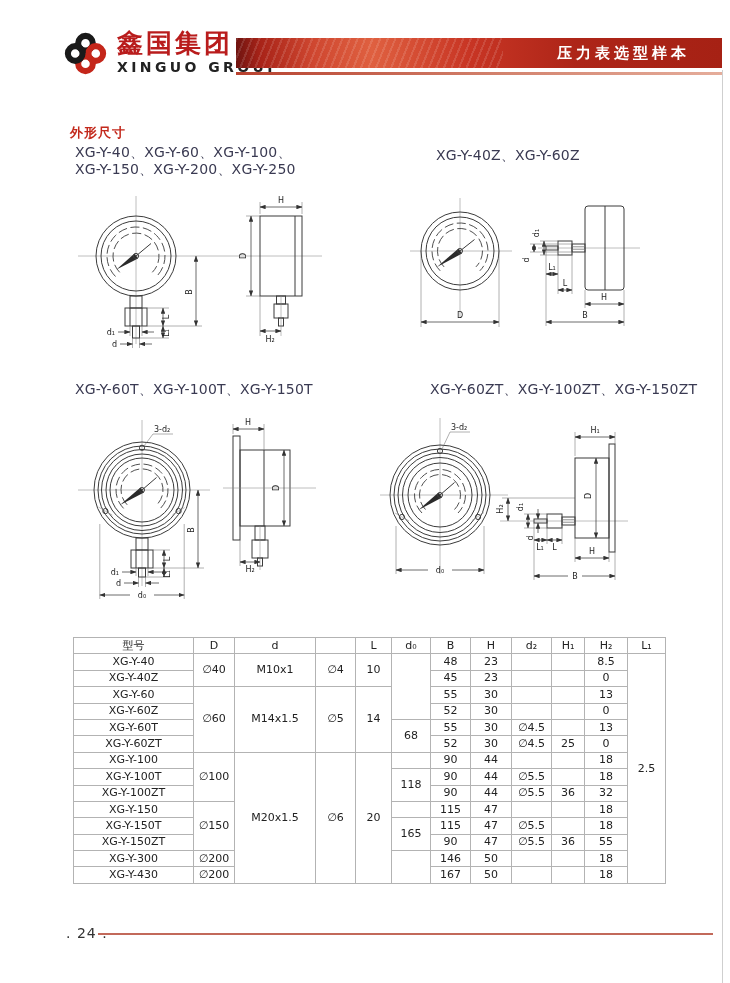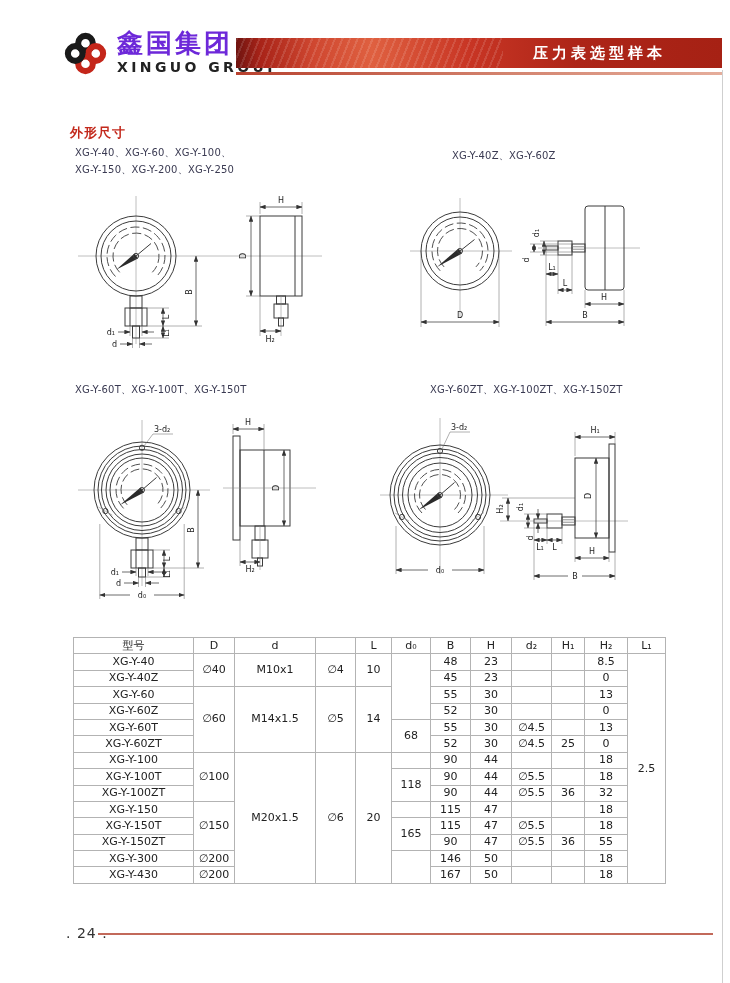--- a/index.html
+++ b/index.html
@@ -2,36 +2,36 @@
 <html><head>
 <meta charset="utf-8">
 <style>
   html,body{margin:0;padding:0;background:#e8e8e8;}
   .page{position:relative;width:730px;height:983px;background:#ffffff;overflow:hidden;
         font-family:"DejaVu Sans",sans-serif;}
   
   .logo{position:absolute;left:62px;top:30px;display:flex;align-items:flex-start;}
   .logo-mark{width:47px;height:47px;}
   .logo-text{margin-left:8px;}
-  .logo-cn{font-size:26px;font-weight:bold;color:#6d28d9;letter-spacing:3px;line-height:1.05;white-space:nowrap;}
+  .logo-cn{font-size:26px;font-weight:bold;color:#b91c1c;letter-spacing:3px;line-height:1.05;white-space:nowrap;}
   .logo-en{font-size:14px;font-weight:bold;color:#222;letter-spacing:3.4px;margin-top:2px;white-space:nowrap;}
   .banner{position:absolute;left:236px;top:38px;width:486px;height:30px;
           background:linear-gradient(90deg,#6f1410 0%,#a82318 5%,#cf4730 16%,#df6040 28%,#c83524 48%,#ad2518 70%,#a62114 100%);
           display:flex;align-items:center;justify-content:flex-end;}
   .banner::before{content:"";position:absolute;left:0;top:0;bottom:0;width:55%;
           background:repeating-linear-gradient(112deg,rgba(255,255,255,0.12) 0 2px,rgba(255,255,255,0) 2px 7px);}
-  .banner-title{color:#ffffff;font-weight:bold;font-size:15px;letter-spacing:4px;padding-right:56px;white-space:nowrap;}
+  .banner-title{color:#ffffff;font-weight:bold;font-size:15px;letter-spacing:4px;padding-right:32px;white-space:nowrap;}
   .banner-line{position:absolute;left:236px;top:72px;width:487px;height:3px;
           background:linear-gradient(90deg,#b8412e,#d3836e 55%,#e5ad9b);}
   .page-edge{position:absolute;left:722px;top:70px;width:1px;height:913px;background:#cfcfcf;}
   
   .section-title{position:absolute;left:70px;top:124px;font-size:13px;font-weight:bold;color:#c3291c;letter-spacing:1px;}
-  .fig-caption{position:absolute;font-size:10px;color:#3a3a52;letter-spacing:0.2px;line-height:17px;white-space:nowrap;}
+  .fig-caption{position:absolute;font-size:14px;color:#3a3a52;letter-spacing:0.2px;line-height:17px;white-space:nowrap;}
   #cap1{left:75px;top:144px;}
-  #cap2{left:452px;top:147px;}
+  #cap2{left:436px;top:147px;}
   #cap3{left:75px;top:381px;}
   #cap4{left:430px;top:381px;}
   
   .fig{position:absolute;}
   #fig1{left:68px;top:186px;}
   #fig2{left:388px;top:186px;}
   #fig3{left:58px;top:406px;}
   #fig4{left:372px;top:406px;}
   .ol{stroke:#3b3b3b;stroke-width:1;fill:none;}
   .cl{stroke:#8a8a8a;stroke-width:0.55;fill:none;}

